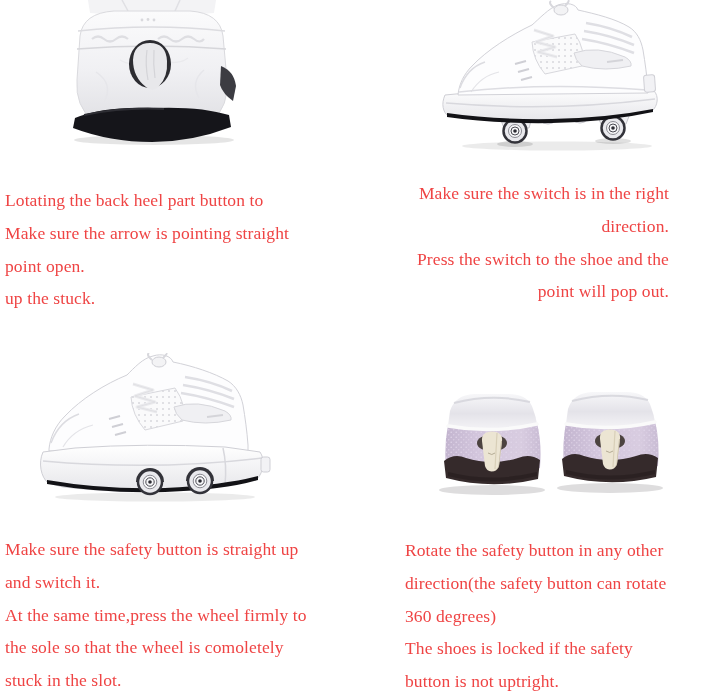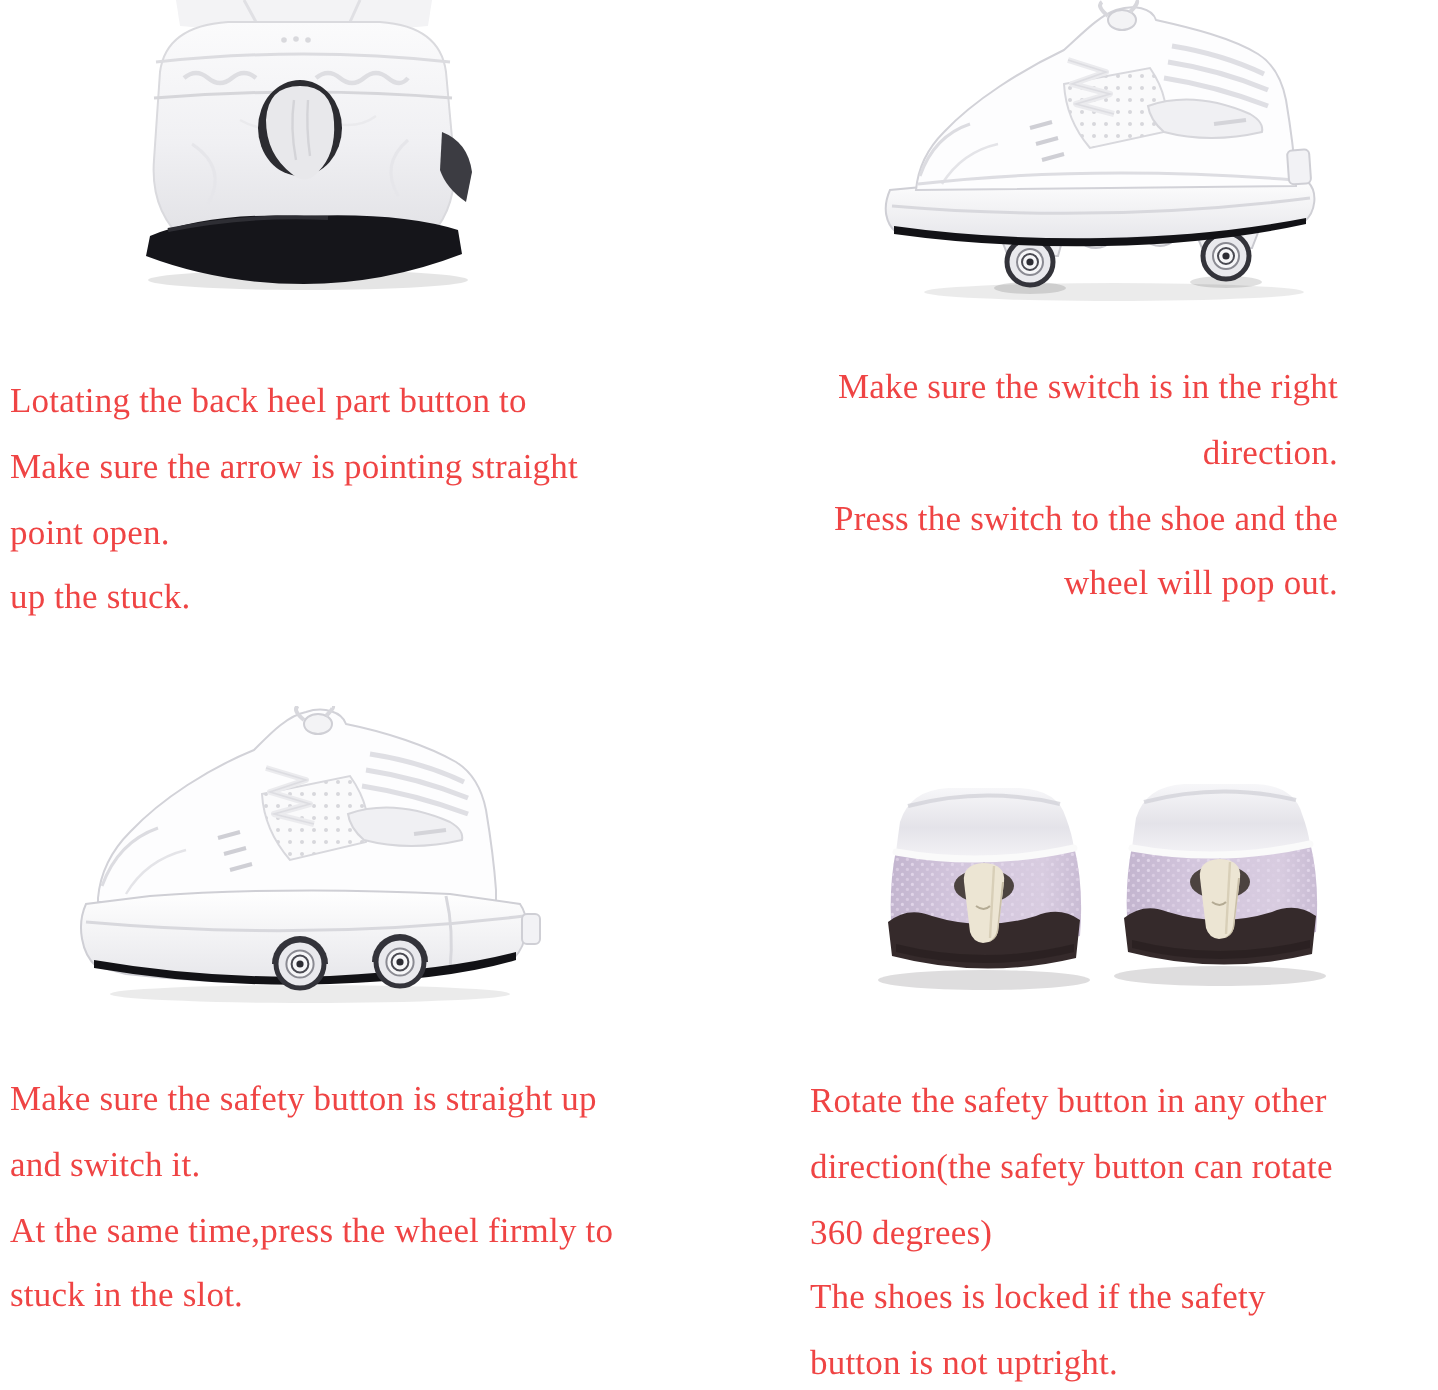--- a/index.html
+++ b/index.html
@@ -233,26 +233,27 @@
   <div class="caption" id="cap-step1">
       <div class="cap-line">Lotating the back heel part button to</div>
       <div class="cap-line">Make sure the arrow is pointing straight</div>
       <div class="cap-line">point open.</div>
       <div class="cap-line">up the stuck.</div>
     </div>
   <div class="caption" id="cap-step2">
       <div class="cap-line">Make sure the switch is in the right</div>
       <div class="cap-line">direction.</div>
       <div class="cap-line">Press the switch to the shoe and the</div>
-      <div class="cap-line">wheel will pop out.</div>
+      <div class="cap-line">point will pop out.</div>
     </div>
   <div class="caption" id="cap-step3">
       <div class="cap-line">Make sure the safety button is straight up</div>
       <div class="cap-line">and switch it.</div>
       <div class="cap-line">At the same time,press the wheel firmly to</div>
+      <div class="cap-line">the sole so that the wheel is comoletely</div>
       <div class="cap-line">stuck in the slot.</div>
     </div>
   <div class="caption" id="cap-step4">
       <div class="cap-line">Rotate the safety button in any other</div>
       <div class="cap-line">direction(the safety button can rotate</div>
       <div class="cap-line">360 degrees)</div>
       <div class="cap-line">The shoes is locked if the safety</div>
       <div class="cap-line">button is not uptright.</div>
     </div>
 

